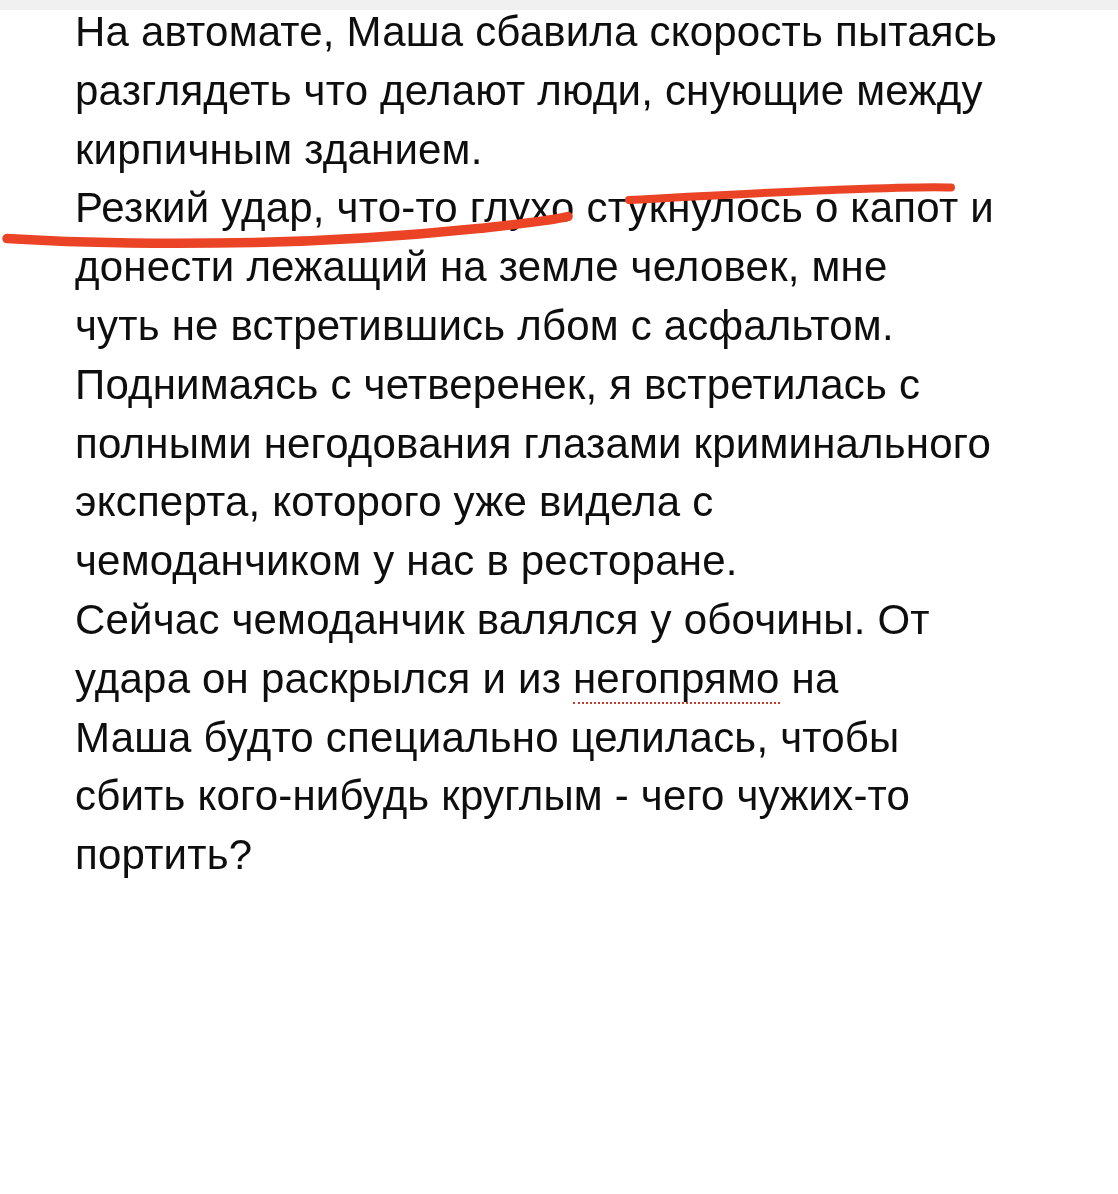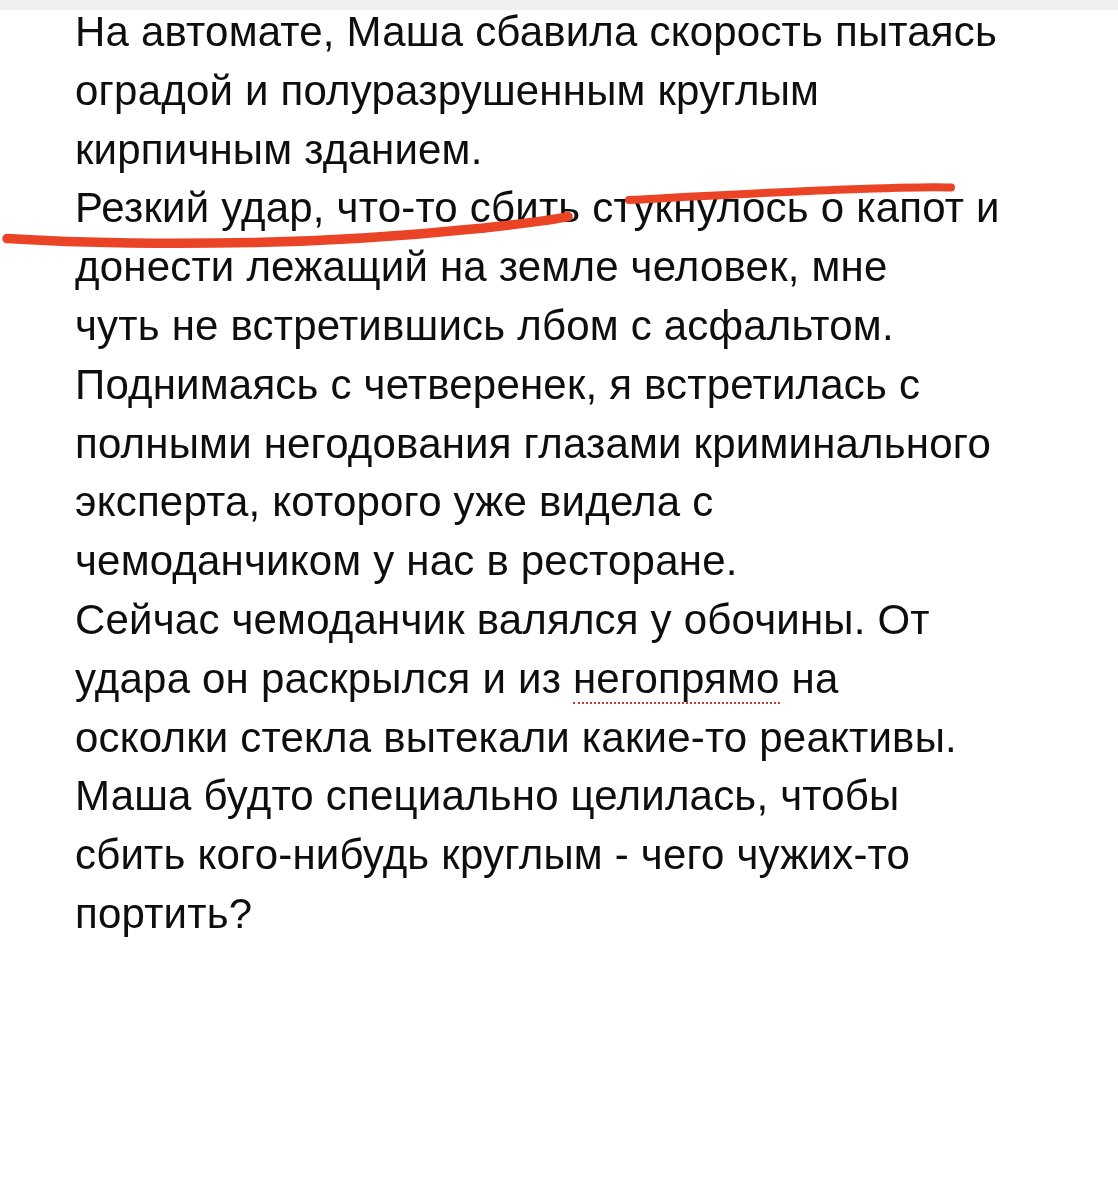--- a/index.html
+++ b/index.html
@@ -55,32 +55,31 @@
   }
 </style>
 </head>
 <body>
 
 <div class="page">
   <div class="top-bar"></div>
 
   <div class="text-block" id="story-lines">
       <div class="line">На автомате, Маша сбавила скорость пытаясь</div>
-      <div class="line">оградой и полуразрушенным круглым</div>
+      <div class="line">разглядеть что делают люди, снующие между</div>
       <div class="line">кирпичным зданием.</div>
-      <div class="line">Резкий удар, что-то сбить стукнулось о капот и</div>
+      <div class="line">Резкий удар, что-то глухо стукнулось о капот и</div>
       <div class="line">донести лежащий на земле человек, мне</div>
       <div class="line">чуть не встретившись лбом с асфальтом.</div>
       <div class="line">Поднимаясь с четверенек, я встретилась с</div>
       <div class="line">полными негодования глазами криминального</div>
       <div class="line">эксперта, которого уже видела с</div>
       <div class="line">чемоданчиком у нас в ресторане.</div>
       <div class="line">Сейчас чемоданчик валялся у обочины. От</div>
       <div class="line"><span>удара он раскрылся и из </span><span class="misspelled">негопрямо</span><span> на</span></div>
-      <div class="line">осколки стекла вытекали какие-то реактивы.</div>
       <div class="line">Маша будто специально целилась, чтобы</div>
       <div class="line">сбить кого-нибудь круглым - чего чужих-то</div>
       <div class="line">портить?</div>
     </div>
 
   <svg class="marker-layer" viewBox="0 0 1118 1194">
     <path class="marker" d="M 7 238.5 C 70 242.5, 150 244.5, 255 242.5 C 330 241, 410 235.5, 478 228.5 C 515 224.5, 550 221, 568 216.5" stroke="#ea4326" stroke-width="9.5"></path>
     <path class="marker" d="M 629 200 C 695 196.5, 775 192, 845 189.5 C 885 188, 928 186.5, 951 187.5" stroke="#ea4326" stroke-width="8"></path>
   </svg>
 </div>

